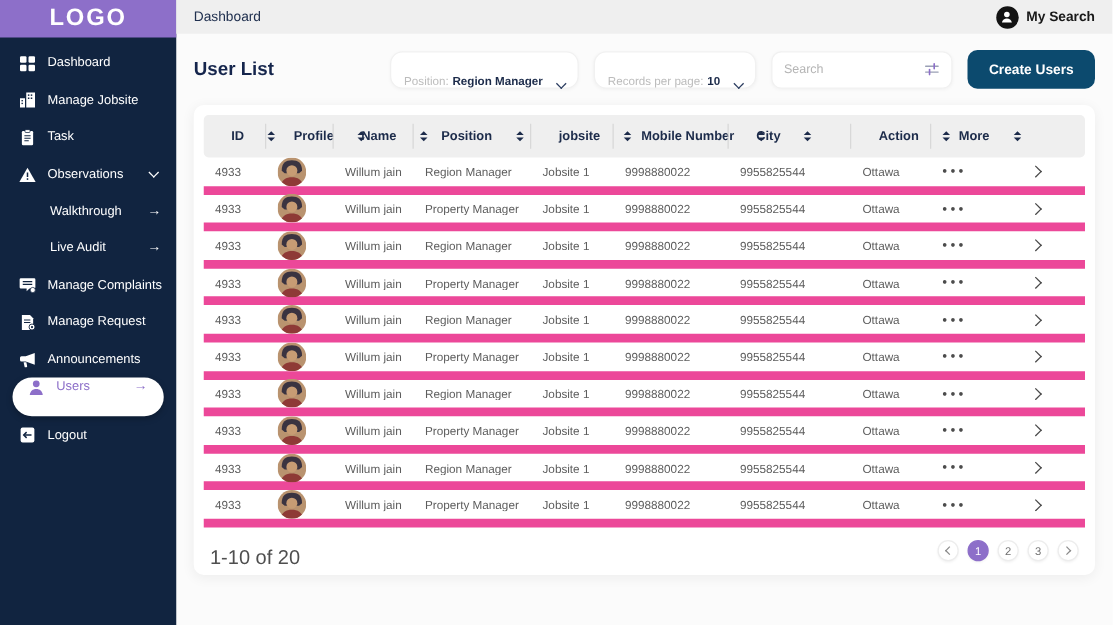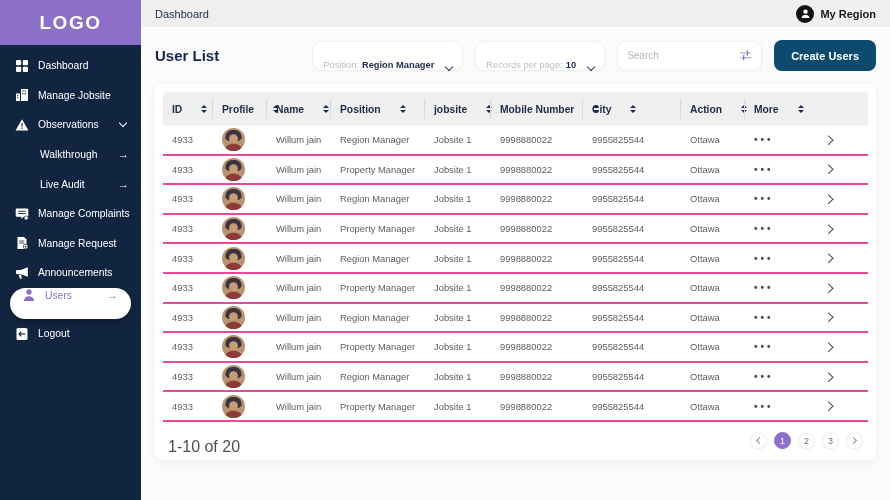--- a/index.html
+++ b/index.html
@@ -3,21 +3,21 @@
 <meta charset="utf-8">
 <style>
   * { margin:0; padding:0; box-sizing:border-box; }
   html,body { width:890px; height:500px; overflow:hidden;
     font-family:"Liberation Sans", sans-serif; background:#fbfbfb; }
   body { display:flex; }
 
   
   .sidebar { width:141px; min-width:141px; height:100%; background:#112440;
     display:flex; flex-direction:column; }
-  .logo { height:45px; background:#8d6fc9; color:#fff; display:flex;
+  .logo { height:30px; background:#8d6fc9; color:#fff; display:flex;
     align-items:center; justify-content:center; font-weight:bold;
     font-size:19px; letter-spacing:1.5px; }
   .nav { padding-top:6px; }
   .nav-item { height:29.6px; display:flex; align-items:center; gap:9px;
     padding:0 12px 0 14px; color:#fff; font-size:10.3px; cursor:pointer;
     white-space:nowrap; }
   .nav-item .icn { width:15px; height:15px; display:flex; align-items:center;
     justify-content:center; flex:none; }
   .nav-item .icn svg { width:14px; height:14px; }
   .nav-item.sub { padding-left:40px; }
@@ -67,30 +67,30 @@
     cursor:pointer; font-family:"Liberation Sans", sans-serif; }
 
   
   .card { margin-top:13px; background:#fff; border-radius:8px;
     box-shadow:0 2px 10px rgba(0,0,0,0.06); padding:8px 8px 0; }
   .grid-cols { display:grid;
     grid-template-columns:50px 54px 64px 94px 66px 92px 98px 64px 64px 1fr; }
   .thead { background:#efefef; border-radius:4px; height:34px;
     align-items:center; }
   .th { display:flex; align-items:center; gap:19px; font-size:10.3px;
-    font-weight:bold; color:#1c2b4a; padding-left:9px; height:100%;
+    font-weight:bold; color:#1c2b4a; padding-left:22px; height:100%;
     position:relative; cursor:pointer; white-space:nowrap; }
   .th:not(:last-child)::after { content:""; position:absolute; right:0;
     top:7px; bottom:7px; width:1px; background:#d8d8d8; }
   .sort { display:inline-flex; flex-direction:column; gap:1.5px; }
   .sort i { width:0; height:0; border-left:3px solid transparent;
     border-right:3px solid transparent; display:block; }
   .sort .up { border-bottom:3.6px solid #1c2b4a; }
   .sort .dn { border-top:3.6px solid #1c2b4a; }
-  .tr { height:29.6px; align-items:center; border-bottom:2px solid #ec4899;
+  .tr { height:29.6px; align-items:center; border-bottom:7px solid #ec4899;
     font-size:9.4px; color:#5d5d5d; }
   .td { padding-left:9px; white-space:nowrap; overflow:hidden; }
   .avatar { width:23px; height:23px; border-radius:50%; overflow:hidden;
     display:block; }
   .avatar svg { width:23px; height:23px; display:block; }
   .dots { display:inline-block; cursor:pointer; }
   .dots::before { content:"\2022\2022\2022"; letter-spacing:3px;
     font-size:10px; color:#4c4c4c; font-weight:bold; }
   .more-chev { width:6.5px; height:6.5px; border-right:1.7px solid #474747;
     border-bottom:1.7px solid #474747; transform:rotate(-45deg);
@@ -145,20 +145,34 @@
               <rect x="7.3" y="5" width="1.2" height="1.2"></rect>
               <rect x="9.6" y="5" width="1.2" height="1.2"></rect>
               <rect x="2.2" y="7" width="1.1" height="1.1"></rect>
               <rect x="2.2" y="9.2" width="1.1" height="1.1"></rect>
             </g>
           </svg>
         </span>
       <span>Manage Jobsite</span>
     </div>
 
+    <div class="nav-item">
+      <span class="icn">
+          <svg viewBox="0 0 14 14">
+            <rect x="2.5" y="1.8" width="9" height="11.4" rx="1" fill="currentColor"></rect>
+            <rect x="5" y="0.7" width="4" height="2.3" rx="0.6" fill="currentColor" stroke="#112440" stroke-width="0.6"></rect>
+            <g stroke="#112440" stroke-width="0.9">
+              <line x1="4.5" y1="5.6" x2="9.5" y2="5.6"></line>
+              <line x1="4.5" y1="7.6" x2="9.5" y2="7.6"></line>
+              <line x1="4.5" y1="9.6" x2="8" y2="9.6"></line>
+            </g>
+          </svg>
+        </span>
+      <span>Task</span>
+    </div>
 
     <div class="nav-item">
       <span class="icn">
           <svg viewBox="0 0 14 14">
             <path d="M7 1.2 13.5 12.5H.5L7 1.2z" fill="currentColor"></path>
             <rect x="6.4" y="5" width="1.2" height="3.6" fill="#112440"></rect>
             <rect x="6.4" y="9.6" width="1.2" height="1.3" fill="#112440"></rect>
           </svg>
         </span>
       <span>Observations</span>
@@ -245,21 +259,21 @@
 
   <div class="topbar">
     <span class="topbar-title">Dashboard</span>
     <div class="profile">
       <span class="avatar-mini">
           <svg viewBox="0 0 14 14">
             <circle cx="7" cy="5" r="2.4" fill="#fff"></circle>
             <path d="M2.7 11.8c.5-2.5 2.2-3.5 4.3-3.5s3.8 1 4.3 3.5H2.7z" fill="#fff"></path>
           </svg>
         </span>
-      <span>My Region</span>
+      <span>My Search</span>
     </div>
   </div>
 
   <div class="content">
 
     <div class="toolbar">
       <span class="page-title">User List</span>
       <div class="ctrl">
         <div class="select-box">
           <span class="sel-label">Position:</span>

